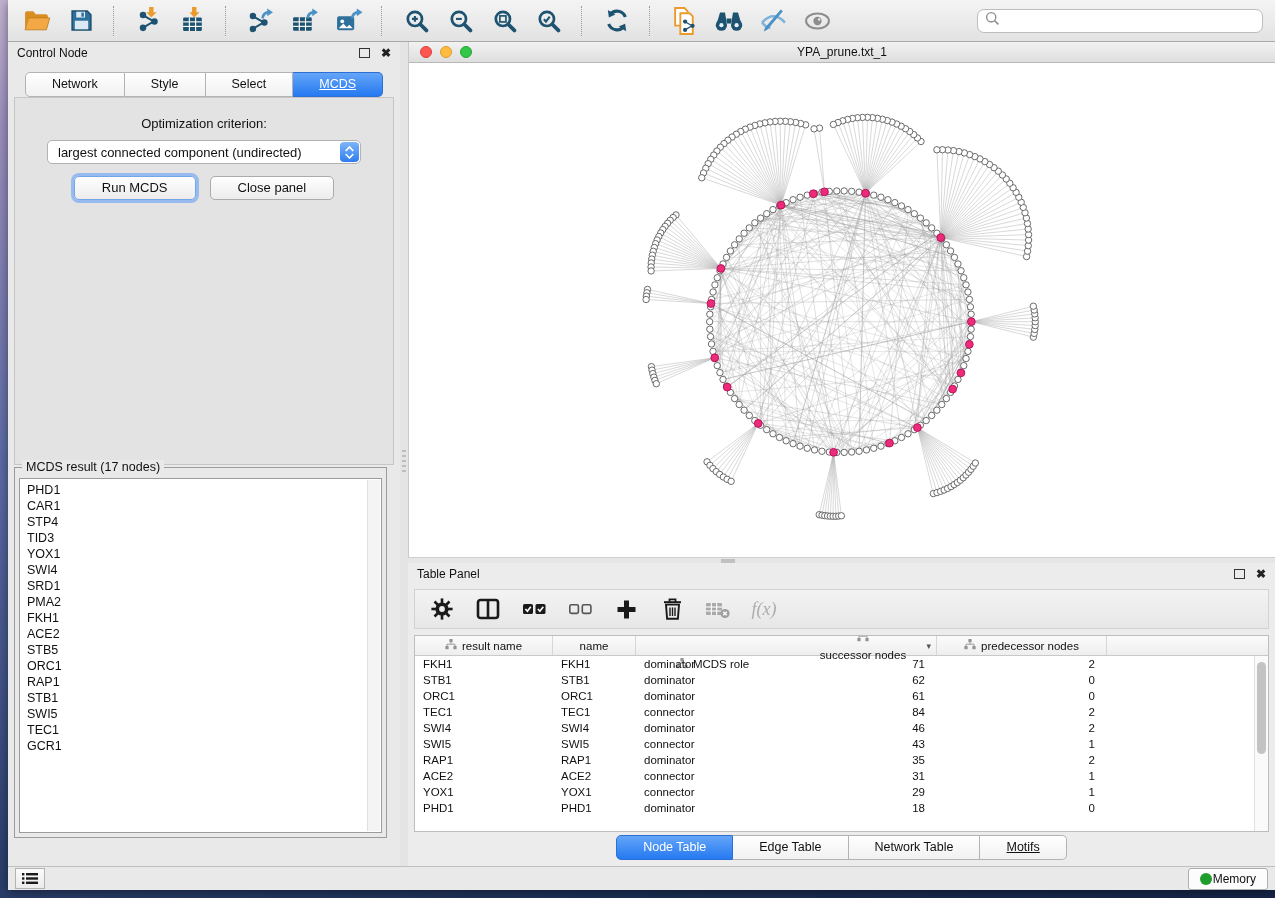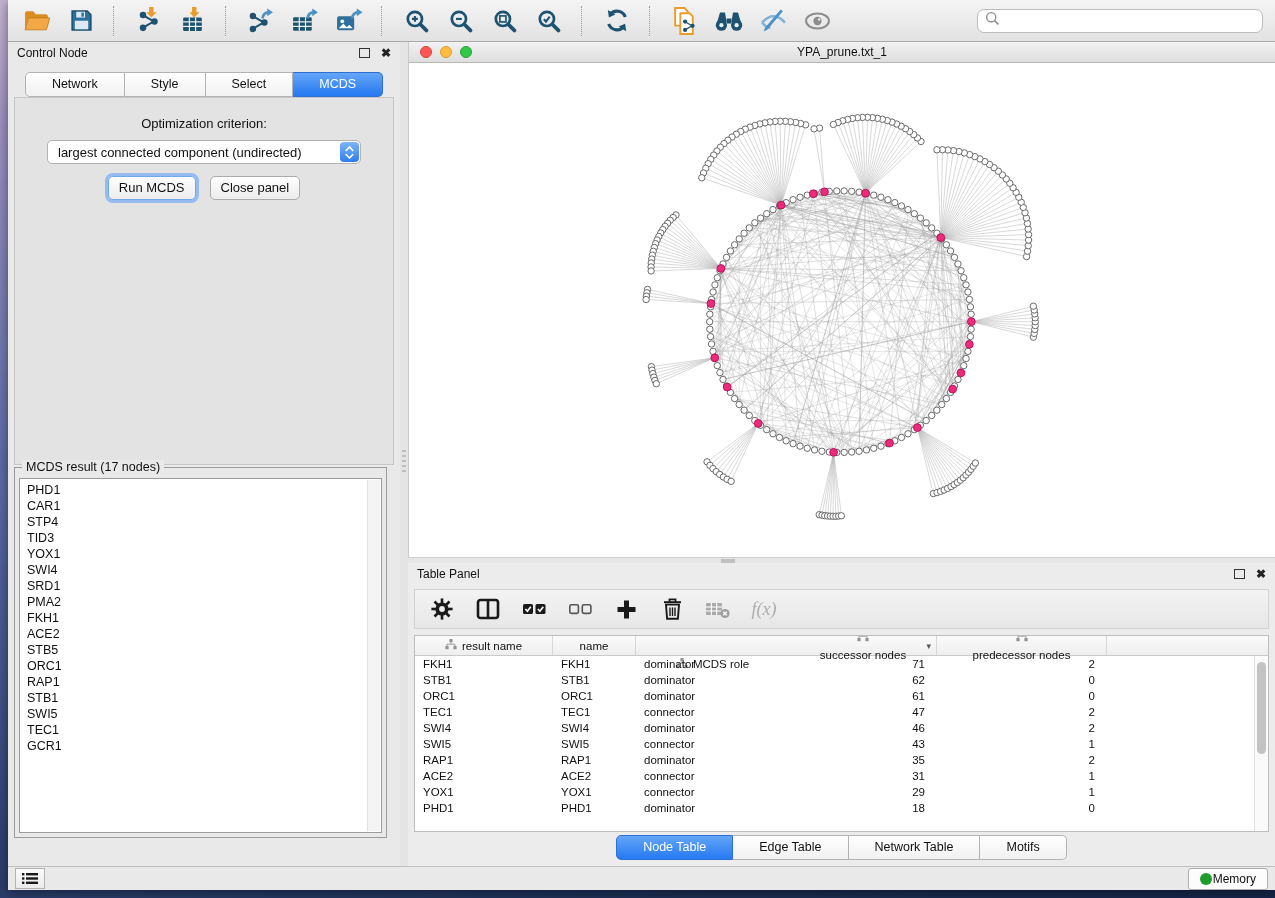--- a/index.html
+++ b/index.html
@@ -24,30 +24,30 @@
   
   .control-panel{position:absolute;left:0;top:0;width:392px;bottom:0;background:#e9e9e9;}
   .panel-header{height:22px;display:flex;align-items:center;padding:0 9px;font-size:12px;color:#111;}
   .win-btns{margin-left:auto;display:flex;align-items:center;gap:11px;}
   .float-btn{width:9px;height:8px;border:1.4px solid #333;display:inline-block;}
   .close-btn{font-size:12px;font-weight:bold;color:#222;line-height:10px;}
   .cp-tabs{display:flex;justify-content:center;margin-top:8px;position:relative;z-index:2;}
   .seg-tab{font-size:12.5px;padding:4px 26px 5px;background:linear-gradient(#ffffff,#f1f1f1);
     border:1px solid #b3b3b3;border-left:none;color:#111;cursor:default;}
   .seg-tab:first-child{border-left:1px solid #b3b3b3;border-radius:5px 0 0 5px;}
-  .seg-tab:last-child{border-radius:0 5px 5px 0;}
+  .seg-tab:last-child{border-radius:0 5px 5px 0;text-decoration:underline;}
   .seg-tab.active{background:linear-gradient(#64a5f8,#2579f1);color:#fff;border-color:#2d6fd2;}
   .cp-inner{position:absolute;left:6px;right:6px;top:55px;height:366px;background:#e3e3e3;border:1px solid #c6c6c6;}
   .opt-label{text-align:center;margin-top:18px;font-size:13px;color:#111;}
   .opt-select{margin:9px auto 0;width:314px;height:24px;background:#fff;border:1px solid #b2b2b2;border-radius:5px;
     display:flex;align-items:center;font-size:13px;padding-left:10px;position:relative;box-sizing:border-box;color:#111;}
   .stepper{position:absolute;right:1px;top:1px;bottom:1px;width:19px;border-radius:4px;
     background:linear-gradient(#7db5f9,#2f7cf0);display:flex;flex-direction:column;align-items:center;justify-content:center;gap:1px;}
   .btn-row{display:flex;justify-content:center;gap:14px;margin-top:12px;}
-  .push-btn{font-size:13px;padding:3px 10px 4px;background:linear-gradient(#ffffff,#ececec);
+  .push-btn{font-size:13px;padding:3px 27px 4px;background:linear-gradient(#ffffff,#ececec);
     border:1px solid #ababab;border-radius:5px;color:#111;}
   .push-btn.focused{box-shadow:0 0 0 3px rgba(100,160,245,.6);border-color:#74a7ea;}
   .result-group{position:absolute;left:6px;width:371px;top:425px;bottom:28px;border:1px solid #9b9b9b;}
   .group-label{position:absolute;top:-8px;left:7px;background:#e9e9e9;padding:0 4px;font-size:12.5px;color:#111;}
   .result-list{position:absolute;left:4px;right:4px;top:10px;bottom:4px;background:#fff;border:1px solid #9b9b9b;
     font-size:12.5px;line-height:16px;padding:3px 0 0 7px;overflow:hidden;color:#111;}
   .list-scroll{position:absolute;top:1px;bottom:1px;right:1px;width:12px;background:#f4f4f4;border-left:1px solid #e0e0e0;}
   
   .v-splitter{position:absolute;left:392px;width:8px;top:0;bottom:0;background:#e4e4e4;}
   .v-handle{position:absolute;left:2px;top:408px;width:4px;height:22px;
@@ -1149,21 +1149,21 @@
                     <g fill="#939393">
                       <rect x="4.4" y="0" width="3.2" height="3.2"></rect>
                       <rect x="0.4" y="7" width="3.2" height="3.2"></rect>
                       <rect x="8.4" y="7" width="3.2" height="3.2"></rect>
                     </g>
                     <path d="M6 3.2v2M2 7V5.2h8V7" fill="none" stroke="#939393" stroke-width="0.9"></path>
                   </svg></span>
                 <span>successor nodes</span>
                 <span class="sort">▾</span>
               </div>
-              <div class="th" style="width: 170px; flex-direction: column;">
+              <div class="th" style="width: 170px;">
                 <span><svg width="12" height="11" viewBox="0 0 12 11">
                     <g fill="#939393">
                       <rect x="4.4" y="0" width="3.2" height="3.2"></rect>
                       <rect x="0.4" y="7" width="3.2" height="3.2"></rect>
                       <rect x="8.4" y="7" width="3.2" height="3.2"></rect>
                     </g>
                     <path d="M6 3.2v2M2 7V5.2h8V7" fill="none" stroke="#939393" stroke-width="0.9"></path>
                   </svg></span>
                 <span>predecessor nodes</span>
               </div>
@@ -1188,21 +1188,21 @@
                 <div class="td" style="width: 138px; text-align: left; padding: 0px 0px 0px 8px;">ORC1</div>
                 <div class="td" style="width: 83px; text-align: left; padding: 0px 0px 0px 8px;">ORC1</div>
                 <div class="td" style="width: 154px; text-align: left; padding: 0px 0px 0px 8px;">dominator</div>
                 <div class="td" style="width: 147px; text-align: right; padding: 0px 12px 0px 0px;">61</div>
                 <div class="td" style="width: 170px; text-align: right; padding: 0px 12px 0px 0px;">0</div>
               </div>
               <div class="tr">
                 <div class="td" style="width: 138px; text-align: left; padding: 0px 0px 0px 8px;">TEC1</div>
                 <div class="td" style="width: 83px; text-align: left; padding: 0px 0px 0px 8px;">TEC1</div>
                 <div class="td" style="width: 154px; text-align: left; padding: 0px 0px 0px 8px;">connector</div>
-                <div class="td" style="width: 147px; text-align: right; padding: 0px 12px 0px 0px;">47</div>
+                <div class="td" style="width: 147px; text-align: right; padding: 0px 12px 0px 0px;">84</div>
                 <div class="td" style="width: 170px; text-align: right; padding: 0px 12px 0px 0px;">2</div>
               </div>
               <div class="tr">
                 <div class="td" style="width: 138px; text-align: left; padding: 0px 0px 0px 8px;">SWI4</div>
                 <div class="td" style="width: 83px; text-align: left; padding: 0px 0px 0px 8px;">SWI4</div>
                 <div class="td" style="width: 154px; text-align: left; padding: 0px 0px 0px 8px;">dominator</div>
                 <div class="td" style="width: 147px; text-align: right; padding: 0px 12px 0px 0px;">46</div>
                 <div class="td" style="width: 170px; text-align: right; padding: 0px 12px 0px 0px;">2</div>
               </div>
               <div class="tr">

